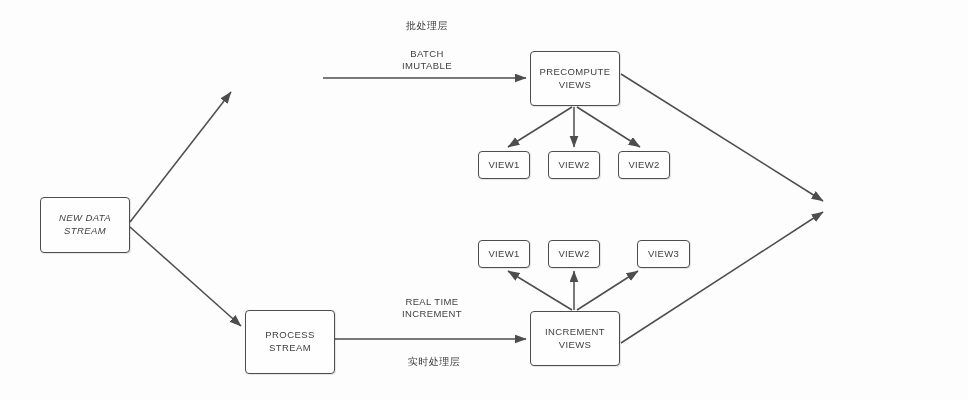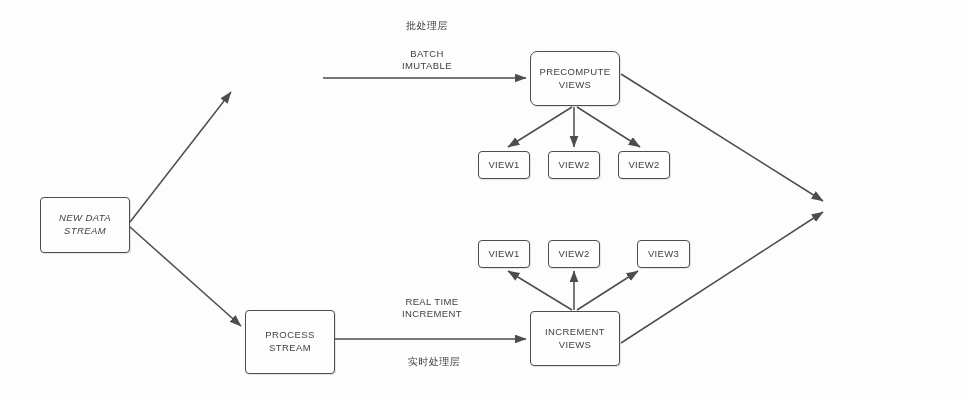--- a/index.html
+++ b/index.html
@@ -96,21 +96,21 @@
 
   <div class="floating-label cn" style="left:394px; top:356px; width:80px;">实时处理层</div>
 
   <div class="node" style="left:40px; top:197px; width:90px; height:56px;font-style:italic;">NEW DATA
 STREAM</div>
 
 
   <div class="node" style="left:245px; top:310px; width:90px; height:64px;">PROCESS
 STREAM</div>
 
-  <div class="node" style="left:530px; top:51px; width:90px; height:55px;border-radius:7px;">PRECOMPUTE
+  <div class="node" style="left:530px; top:51px; width:90px; height:55px;">PRECOMPUTE
 VIEWS</div>
 
   <div class="node" style="left:530px; top:311px; width:90px; height:55px;">INCREMENT
 VIEWS</div>
 
   <div class="node small" style="left:478px; top:151px; width:52px; height:28px;">VIEW1</div>
 
   <div class="node small" style="left:548px; top:151px; width:52px; height:28px;">VIEW2</div>
 
   <div class="node small" style="left:618px; top:151px; width:52px; height:28px;">VIEW2</div>

